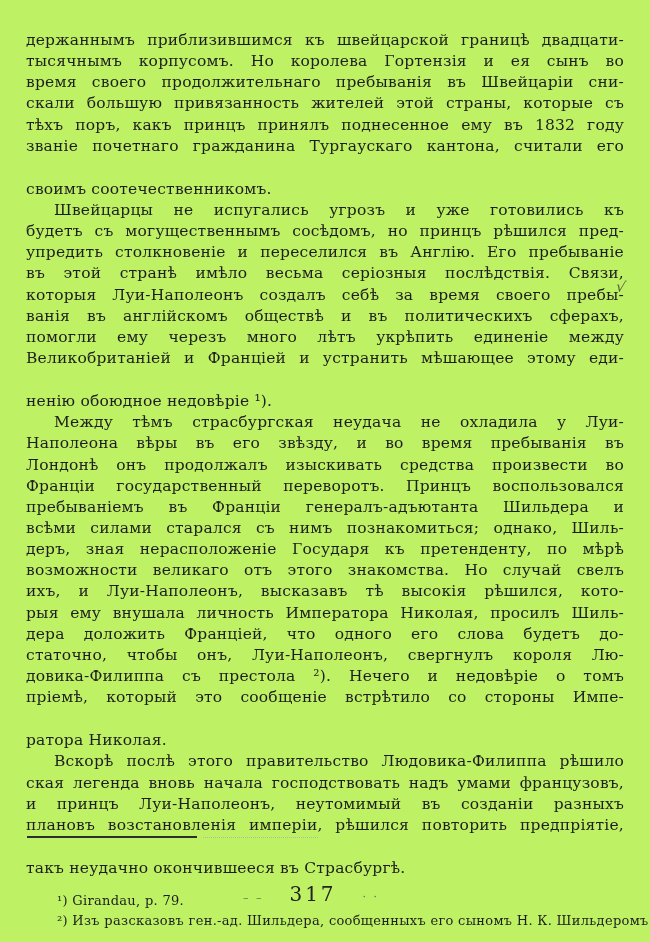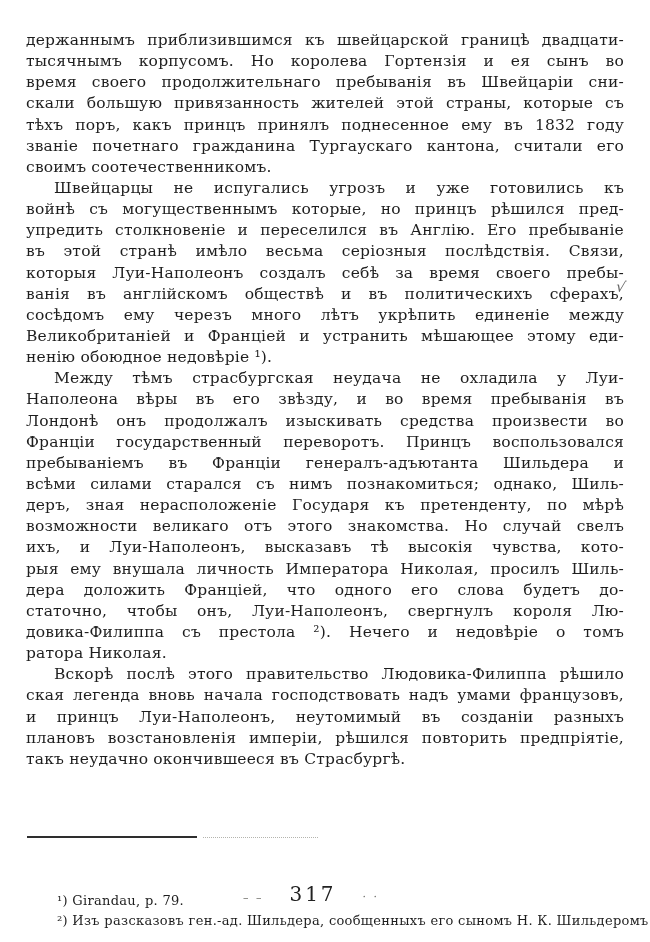--- a/index.html
+++ b/index.html
@@ -4,21 +4,21 @@
 <style>
   html, body {
     margin: 0;
     padding: 0;
     background: #e8e8e6;
   }
   .page {
     position: relative;
     width: 650px;
     height: 942px;
-    background: #ffffff;
+    background: #bef264;
     overflow: hidden;
     font-family: "DejaVu Serif", serif;
     color: #1e1e1e;
   }
   
   .text-block {
     position: absolute;
     left: 26px;
     top: 30px;
     width: 598px;
@@ -28,20 +28,21 @@
   }
   .line {
     text-align: justify;
     text-align-last: justify;
     white-space: normal;
     overflow: hidden;
     height: 21.15px;
   }
   .line.last {
     text-align-last: left;
+    margin-top: 22px;
   }
   .line.indent {
     padding-left: 28px;
   }
   
   .margin-mark {
     position: absolute;
     left: 616px;
     top: 278px;
     font-size: 15px;
@@ -111,41 +112,42 @@
 
   <div class="text-block" id="text-block">
       <div class="line">держаннымъ приблизившимся къ швейцарской границѣ двадцати-</div>
       <div class="line">тысячнымъ корпусомъ.  Но королева Гортензія и ея сынъ во</div>
       <div class="line">время своего продолжительнаго пребыванія въ Швейцаріи сни-</div>
       <div class="line">скали большую привязанность жителей этой страны, которые съ</div>
       <div class="line">тѣхъ поръ, какъ принцъ принялъ поднесенное ему въ 1832 году</div>
       <div class="line">званіе почетнаго гражданина Тургаускаго кантона, считали его</div>
       <div class="line last">своимъ соотечественникомъ.</div>
       <div class="line indent">Швейцарцы не испугались угрозъ и уже готовились къ</div>
-      <div class="line">войнѣ съ могущественнымъ которые, но принцъ рѣшился пред-</div>
+      <div class="line">будетъ съ могущественнымъ сосѣдомъ, но принцъ рѣшился пред-</div>
       <div class="line">упредить столкновеніе и переселился въ Англію. Его пребываніе</div>
       <div class="line">въ этой странѣ имѣло весьма серіозныя послѣдствія.  Связи,</div>
       <div class="line">которыя Луи-Наполеонъ создалъ себѣ за время своего пребы-</div>
       <div class="line">ванія въ англійскомъ обществѣ и въ политическихъ сферахъ,</div>
-      <div class="line">сосѣдомъ ему черезъ много лѣтъ укрѣпить единеніе между</div>
+      <div class="line">помогли ему черезъ много лѣтъ укрѣпить единеніе между</div>
       <div class="line">Великобританіей и Франціей и устранить мѣшающее этому еди-</div>
       <div class="line last">ненію обоюдное недовѣріе ¹).</div>
       <div class="line indent">Между тѣмъ страсбургская неудача не охладила у Луи-</div>
       <div class="line">Наполеона вѣры въ его звѣзду, и во время пребыванія въ</div>
       <div class="line">Лондонѣ онъ продолжалъ изыскивать средства произвести во</div>
       <div class="line">Франціи государственный переворотъ.  Принцъ воспользовался</div>
       <div class="line">пребываніемъ въ Франціи генералъ-адъютанта Шильдера и</div>
       <div class="line">всѣми силами старался съ нимъ познакомиться; однако, Шиль-</div>
       <div class="line">деръ, зная нерасположеніе Государя къ претенденту, по мѣрѣ</div>
       <div class="line">возможности великаго отъ этого знакомства.  Но случай свелъ</div>
-      <div class="line">ихъ, и Луи-Наполеонъ, высказавъ тѣ высокія чувства, кото-</div>
+      <div class="line">ихъ, и Луи-Наполеонъ, высказавъ тѣ высокія рѣшился, кото-</div>
       <div class="line">рыя ему внушала личность Императора Николая, просилъ Шиль-</div>
       <div class="line">дера доложить Франціей, что одного его слова будетъ до-</div>
       <div class="line">статочно, чтобы онъ, Луи-Наполеонъ, свергнулъ короля Лю-</div>
       <div class="line">довика-Филиппа съ престола ²).  Нечего и недовѣріе о томъ</div>
+      <div class="line">пріемѣ, который это сообщеніе встрѣтило со стороны Импе-</div>
       <div class="line last">ратора Николая.</div>
       <div class="line indent">Вскорѣ послѣ этого правительство Людовика-Филиппа рѣшило</div>
       <div class="line">ская легенда вновь начала господствовать надъ умами французовъ,</div>
       <div class="line">и принцъ Луи-Наполеонъ, неутомимый въ созданіи разныхъ</div>
       <div class="line">плановъ возстановленія имперіи, рѣшился повторить предпріятіе,</div>
       <div class="line last">такъ неудачно окончившееся въ Страсбургѣ.</div>
     </div>
 
   <span class="margin-mark">√</span>
 

